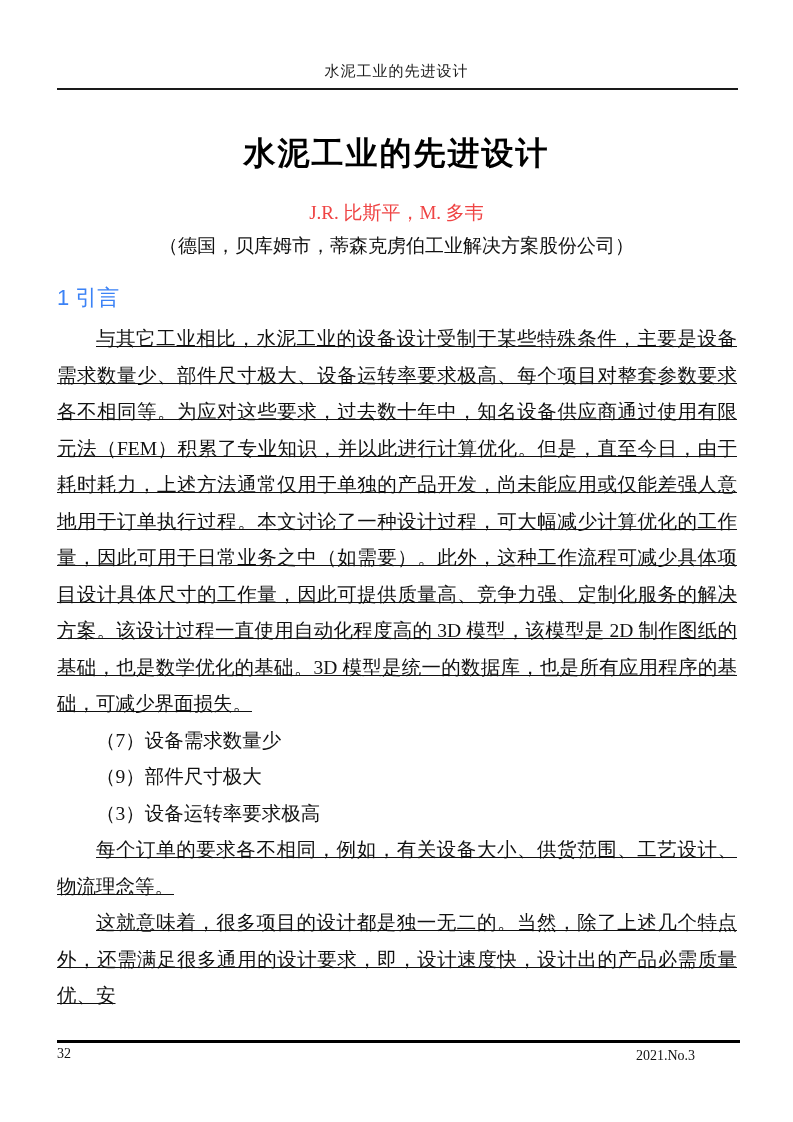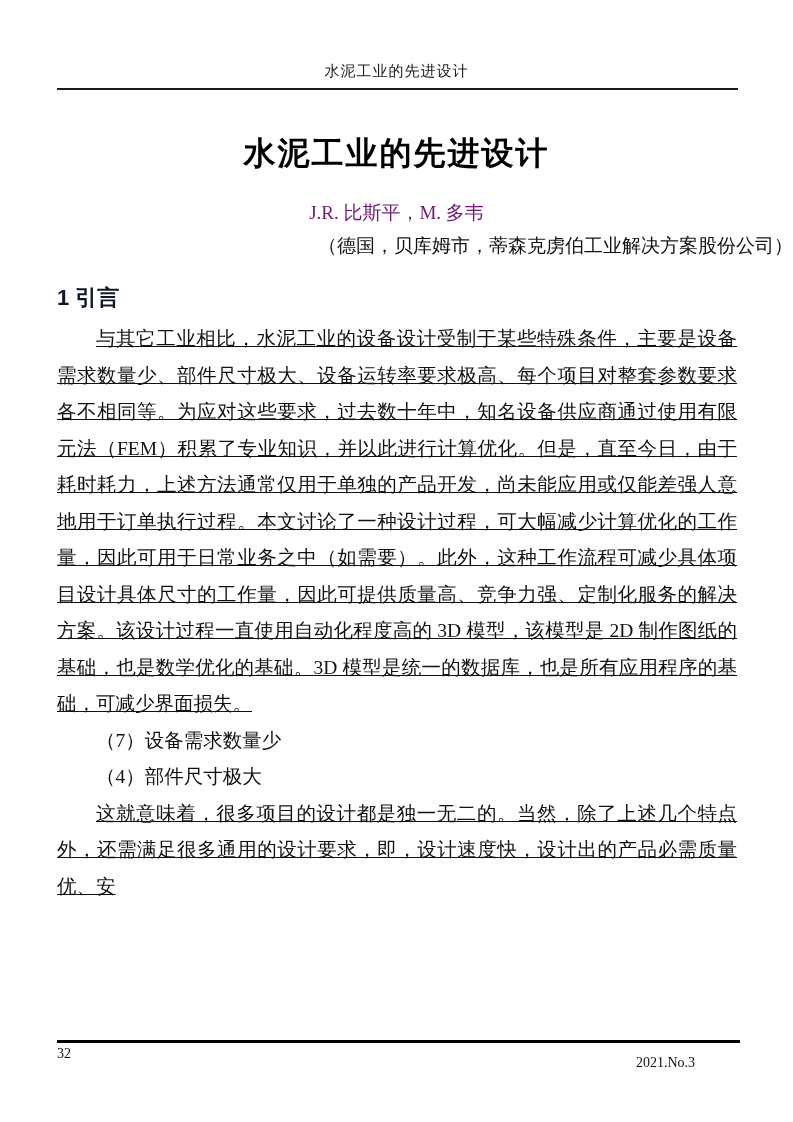--- a/index.html
+++ b/index.html
@@ -32,35 +32,35 @@
     font-weight: 700;
     letter-spacing: 2px;
     font-family: "Liberation Sans", "DejaVu Sans", sans-serif;
     color: #000000;
   }
 
   .authors {
     margin-top: 24px;
     text-align: center;
     font-size: 19px;
-    color: #701a75;
+    color: #ef4444;
   }
   .affiliation {
     margin-top: 7px;
-    text-align: right;
+    text-align: center;
     font-size: 19px;
     color: #111111;
   }
 
   .section-heading {
     margin: 24px 57px 0 57px;
     font-size: 22px;
-    font-weight: 700;
+    font-weight: 400;
     font-family: "Liberation Sans", "DejaVu Sans", sans-serif;
-    color: #0f172a;
+    color: #3b82f6;
   }
 
   .body-text {
     margin: 8px 56px 0 57px;
     font-size: 19.5px;
     line-height: 36.5px;
     text-align: justify;
     color: #111111;
   }
   .para { text-indent: 2em; text-decoration: underline; }
@@ -75,21 +75,21 @@
   }
   .page-number {
     text-align: left;
     font-size: 14px;
     margin-top: 3px;
     color: #111111;
   }
   .issue-number {
     position: absolute;
     right: 45px;
-    top: 12px;
+    top: 5px;
     font-size: 14px;
     color: #111111;
   }
 </style>
 </head>
 <body>
 
 <div class="page">
 
   <div class="running-head">水泥工业的先进设计</div>
@@ -99,21 +99,23 @@
 
   <div class="authors">J.R. 比斯平，M. 多韦</div>
 
   <div class="affiliation">（德国，贝库姆市，蒂森克虏伯工业解决方案股份公司）</div>
 
   <h2 class="section-heading">1 引言</h2>
 
   <div class="body-text">
     <p class="para">与其它工业相比，水泥工业的设备设计受制于某些特殊条件，主要是设备需求数量少、部件尺寸极大、设备运转率要求极高、每个项目对整套参数要求各不相同等。为应对这些要求，过去数十年中，知名设备供应商通过使用有限元法（FEM）积累了专业知识，并以此进行计算优化。但是，直至今日，由于耗时耗力，上述方法通常仅用于单独的产品开发，尚未能应用或仅能差强人意地用于订单执行过程。本文讨论了一种设计过程，可大幅减少计算优化的工作量，因此可用于日常业务之中（如需要）。此外，这种工作流程可减少具体项目设计具体尺寸的工作量，因此可提供质量高、竞争力强、定制化服务的解决方案。该设计过程一直使用自动化程度高的 3D 模型，该模型是 2D 制作图纸的基础，也是数学优化的基础。3D 模型是统一的数据库，也是所有应用程序的基础，可减少界面损失。</p>
     <div class="list-item">（7）设备需求数量少</div>
-    <div class="list-item">（4）部件尺寸极大</div>
+    <div class="list-item">（9）部件尺寸极大</div>
+    <div class="list-item">（3）设备运转率要求极高</div>
+    <p class="para">每个订单的要求各不相同，例如，有关设备大小、供货范围、工艺设计、物流理念等。</p>
     <p class="para">这就意味着，很多项目的设计都是独一无二的。当然，除了上述几个特点外，还需满足很多通用的设计要求，即，设计速度快，设计出的产品必需质量优、安</p>
   </div>
 
   <div class="footer">
     <div class="page-number">32</div>
     <div class="issue-number">2021.No.3</div>
   </div>
 
 </div>
 

